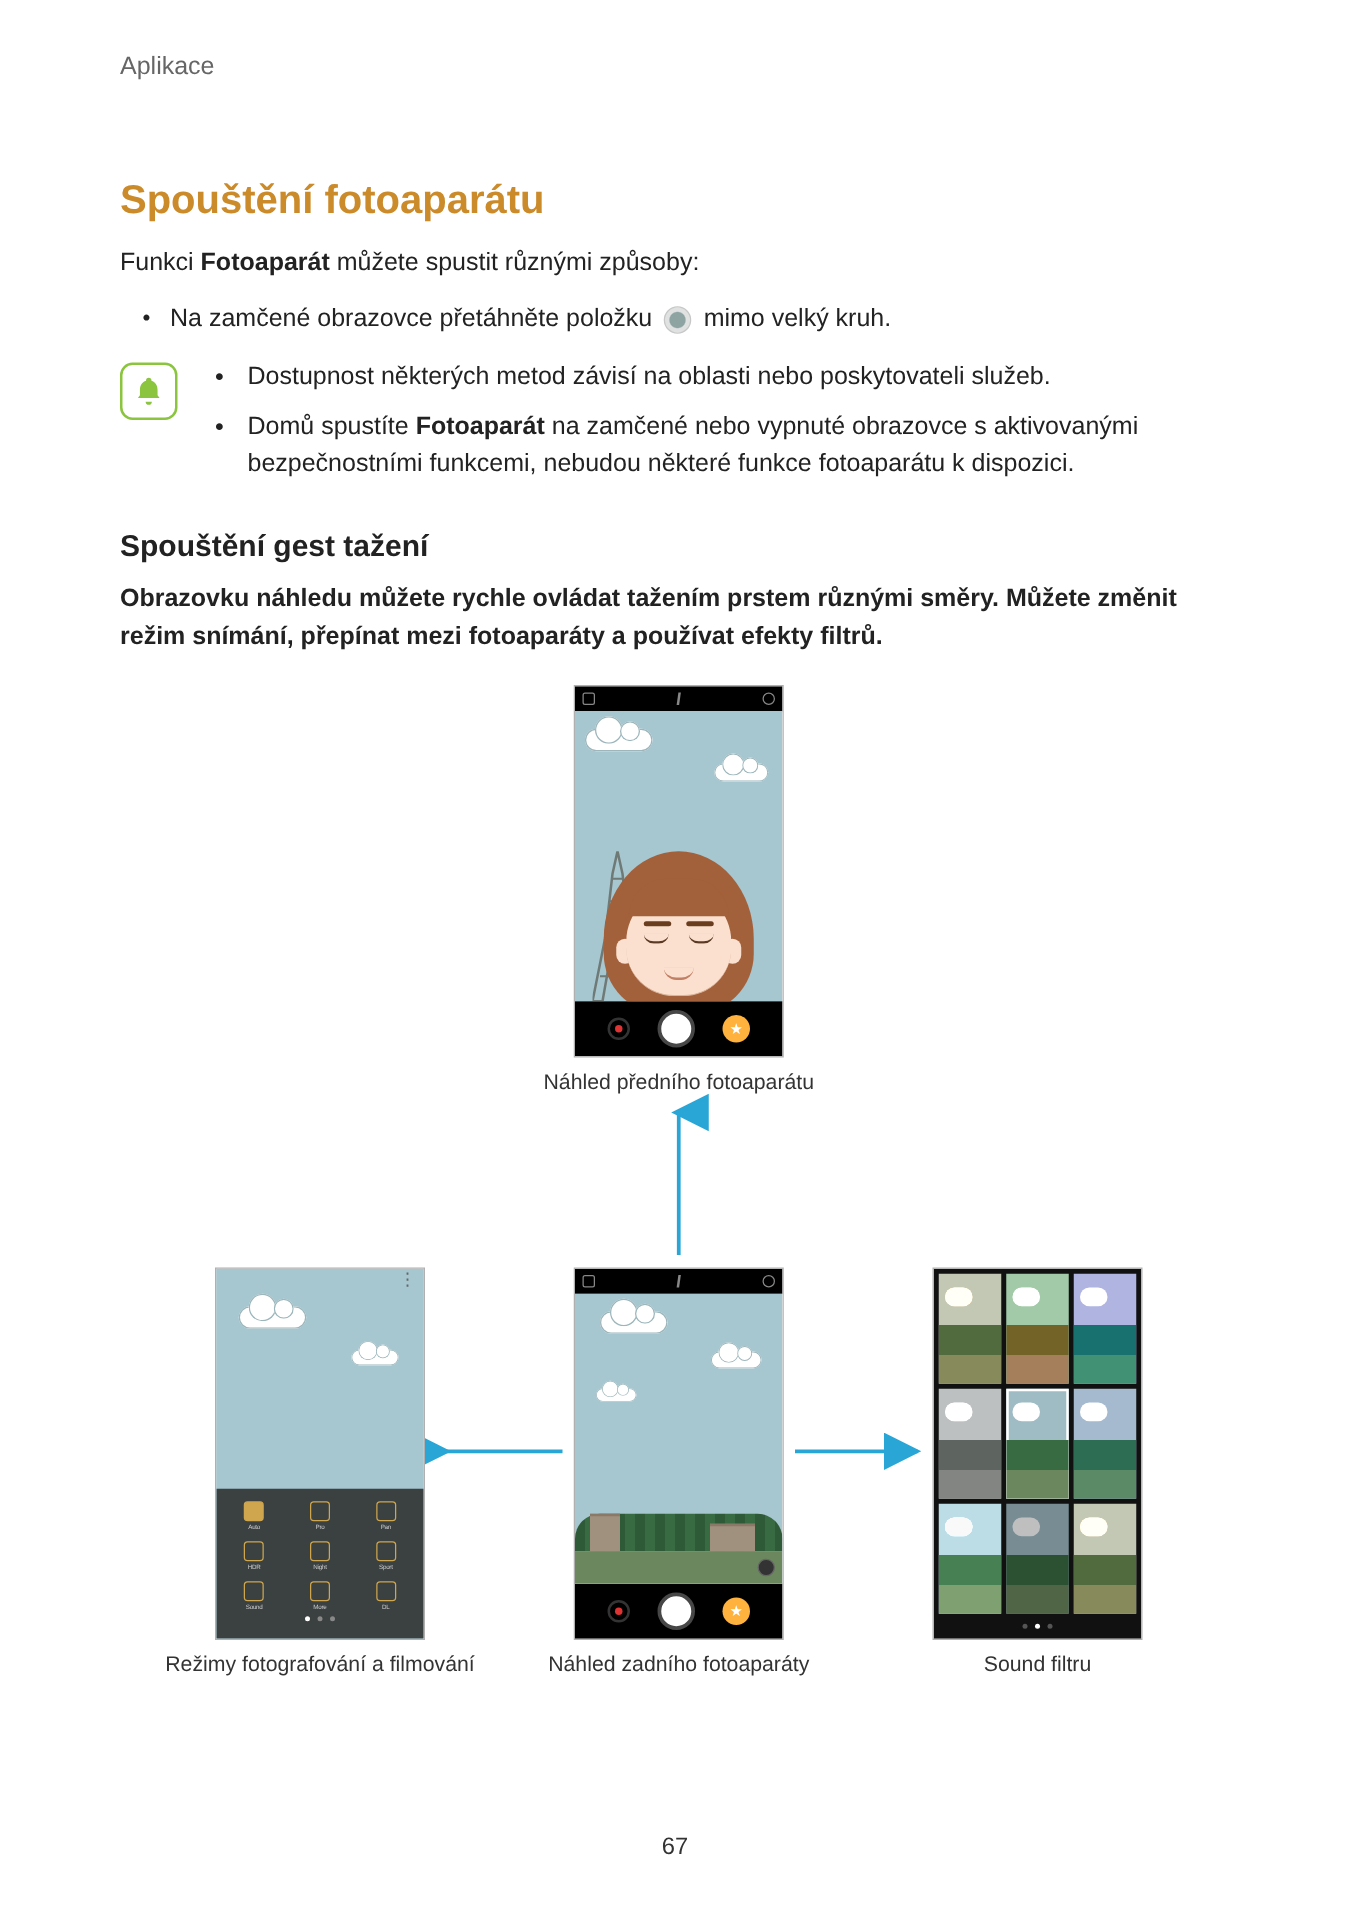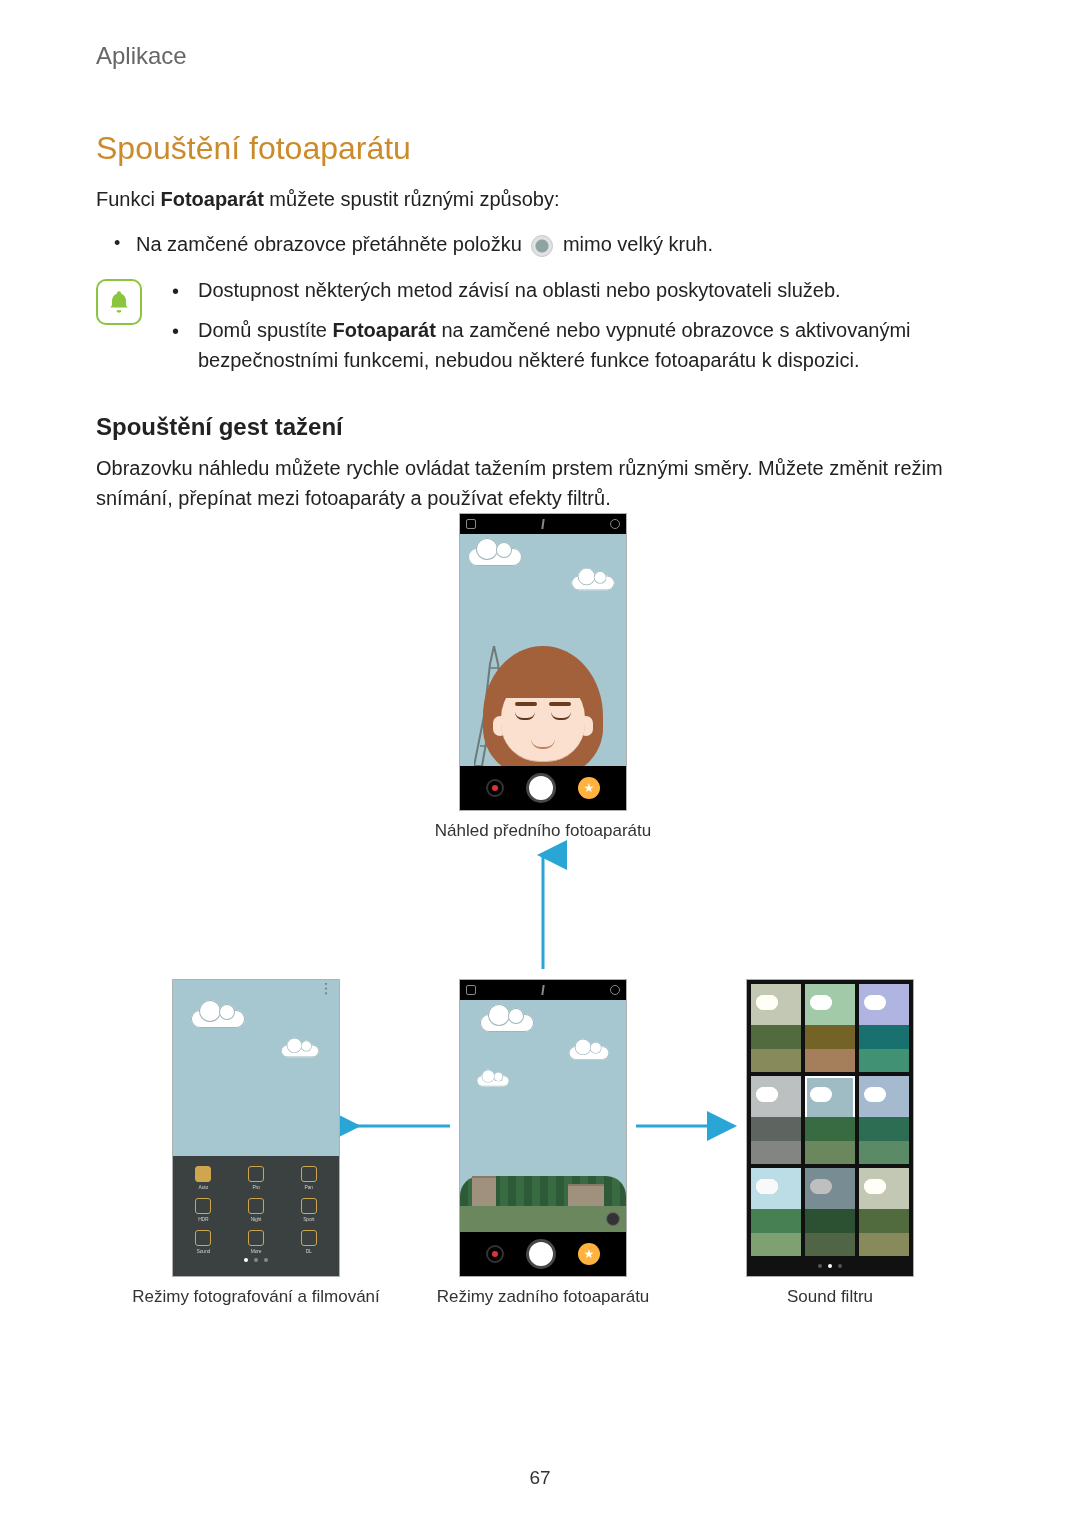--- a/index.html
+++ b/index.html
@@ -7,27 +7,27 @@
     width: 1080px;
     height: 1527px;
     background: #fff;
     font-family: -apple-system, BlinkMacSystemFont, "Segoe UI", Arial, sans-serif;
     color: #222;
     position: relative;
     padding: 42px 90px 40px 96px;
     font-size: 20px;
   }
   .page-label {
-    font-size: 24px;
+    font-size: 20px;
     color: #666;
-    margin-bottom: 60px;
+    margin-bottom: 76px;
   }
   h1 {
     color: #cc8b2a;
-    font-weight: 400;
+    font-weight: 700;
     font-size: 32px;
     margin-bottom: 18px;
   }
   .intro {
     font-size: 20px;
     margin-bottom: 16px;
     line-height: 1.4;
   }
   ul.bullets {
     list-style: none;
@@ -81,20 +81,22 @@
     position: absolute; left: 0; top: 1px;
   }
   h2 {
     font-size: 24px;
     font-weight: 700;
     color: #222;
     margin-bottom: 12px;
   }
   p.body {
     line-height: 1.5;
+    margin-bottom: 24px;
+    font-weight: bold;
   }
   .diagram-area { position: relative; height: 790px; }
   .phone {
     position: absolute;
     width: 168px;
     height: 298px;
     border: 1px solid #b0b0b0;
     background: #fff;
     display: flex;
     flex-direction: column;
@@ -321,21 +323,21 @@
         <div class="bldg b"></div>
       <div class="ground"></div>
       <div class="compass-chip"></div>
     </div>
     <div class="bottombar">
       <span class="dot-red"></span>
       <span class="shutter"></span>
       <span class="star-btn">★</span>
     </div>
   </div>
-  <div class="caption" style="left:447px; top:774px;">Režimy zadního fotoaparátu</div>
+  <div class="caption" style="left:447px; top:774px;">Náhled zadního fotoaparáty</div>
 
   <div class="arrow" style="left:250px; top:603px;">
     <svg width="106" height="20">
         <defs>
           <marker id="ah2" markerWidth="12" markerHeight="12" refX="3" refY="5" orient="auto">
             <path d="M10,0 L0,5 L10,10 Z" fill="#29a5d6"></path>
           </marker>
         </defs>
     <line x1="104" y1="10" x2="6" y2="10" stroke="#29a5d6" stroke-width="3" marker-end="url(#ah2)"></line>
       </svg>

